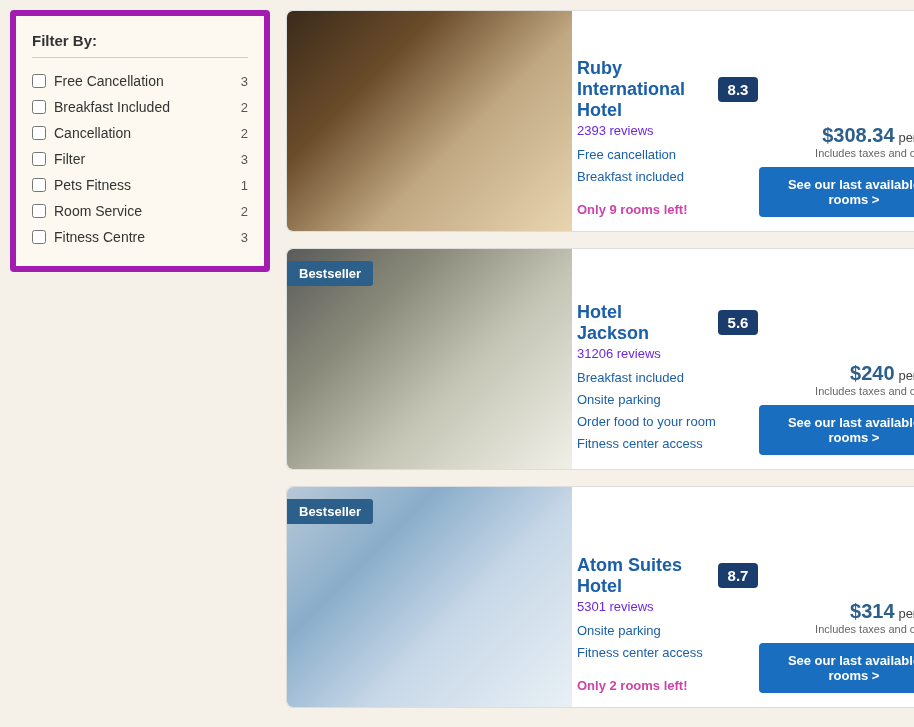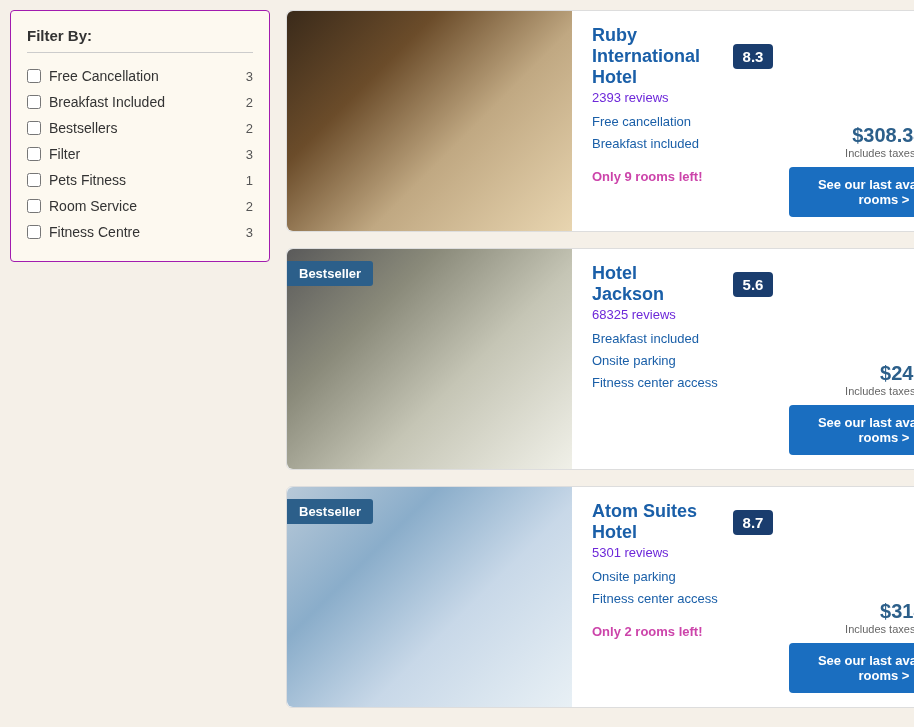--- a/index.html
+++ b/index.html
@@ -13,21 +13,21 @@
       min-height: 727px;
     }
     .layout {
       display: flex;
       gap: 16px;
       align-items: flex-start;
     }
     
     .sidebar {
       background: #fdf9f0;
-      border: 1px solid #a21caf;
+      border: 6px solid #a21caf;
       border-radius: 4px;
       width: 260px;
       min-width: 260px;
       padding: 16px;
     }
     .sidebar-title {
       font-weight: bold;
       font-size: 15px;
       margin-bottom: 10px;
       padding-bottom: 8px;
@@ -158,23 +158,24 @@
       align-items: center;
       width: 100%;
     }
     
     .card-content {
       display: flex;
       flex: 1;
     }
     .info-col {
       flex: 1;
-      padding: 14px 20px;
+      padding: 14px 5px;
       display: flex;
       flex-direction: column;
+      justify-content: flex-end;
     }
     .price-col {
       width: 200px;
       display: flex;
       flex-direction: column;
       justify-content: flex-end;
       align-items: flex-end;
       padding: 14px 14px 14px 0;
       gap: 8px;
     }
@@ -197,21 +198,21 @@
         <div class="filter-item">
     <div class="filter-left">
       <input type="checkbox" id="cb-breakfast-included" style="">
       <label class="filter-label" for="cb-breakfast-included">Breakfast Included</label>
     </div>
     <span class="filter-count">2</span>
   </div>
         <div class="filter-item">
     <div class="filter-left">
       <input type="checkbox" id="cb-bestsellers" style="">
-      <label class="filter-label" for="cb-bestsellers">Bestsellers</label>
+      <label class="filter-label" for="cb-bestsellers">Cancellation</label>
     </div>
     <span class="filter-count">2</span>
   </div>
         <div class="filter-item">
     <div class="filter-left">
       <input type="checkbox" id="cb-parking" style="">
       <label class="filter-label" for="cb-parking">Filter</label>
     </div>
     <span class="filter-count">3</span>
   </div>
@@ -272,24 +273,25 @@
     <div class="card-image-wrap">
       <div style="width:100%;height:100%;background:linear-gradient(135deg, #5a5a5a 0%, #8a8a7a 30%, #c5c5b5 60%, #f0f0e8 100%);"></div>
       <div class="bestseller-badge">Bestseller</div>
     </div>
     <div class="card-content">
       <div class="info-col">
         <div class="hotel-name-row">
           <div class="hotel-name">Hotel Jackson</div>
           <div class="score-badge">5.6</div>
         </div>
-        <div class="reviews-count">68325 reviews</div>
+        <div class="reviews-count">31206 reviews</div>
         <div class="amenities">
               <div>Breakfast included</div>
               <div>Onsite parking</div>
+              <div>Order food to your room</div>
               <div>Fitness center access</div>
             </div>
 
       </div>
       <div class="price-col">
         <div class="price-block">
           <span class="price">$240</span>
           <span class="price-night"> per night</span>
           <div class="price-note">Includes taxes and charges</div>
         </div>

